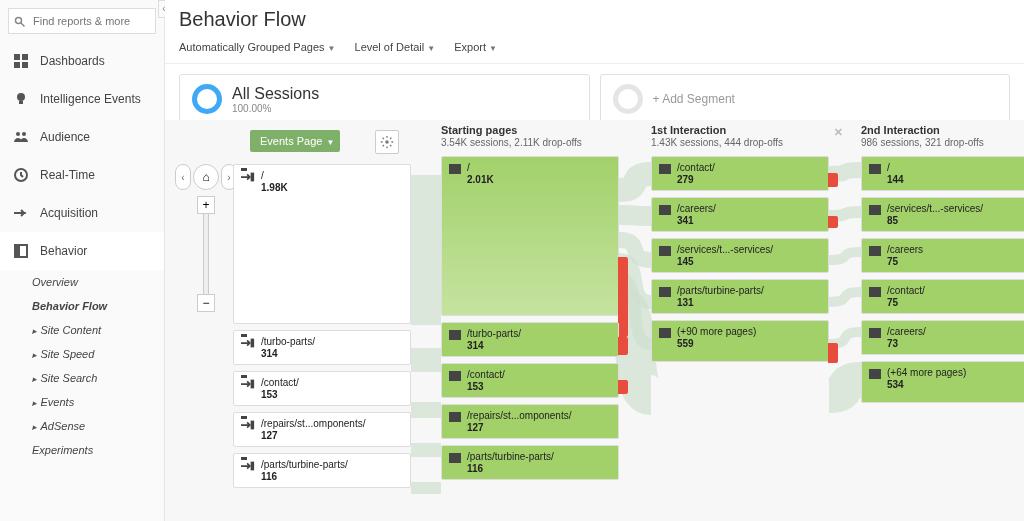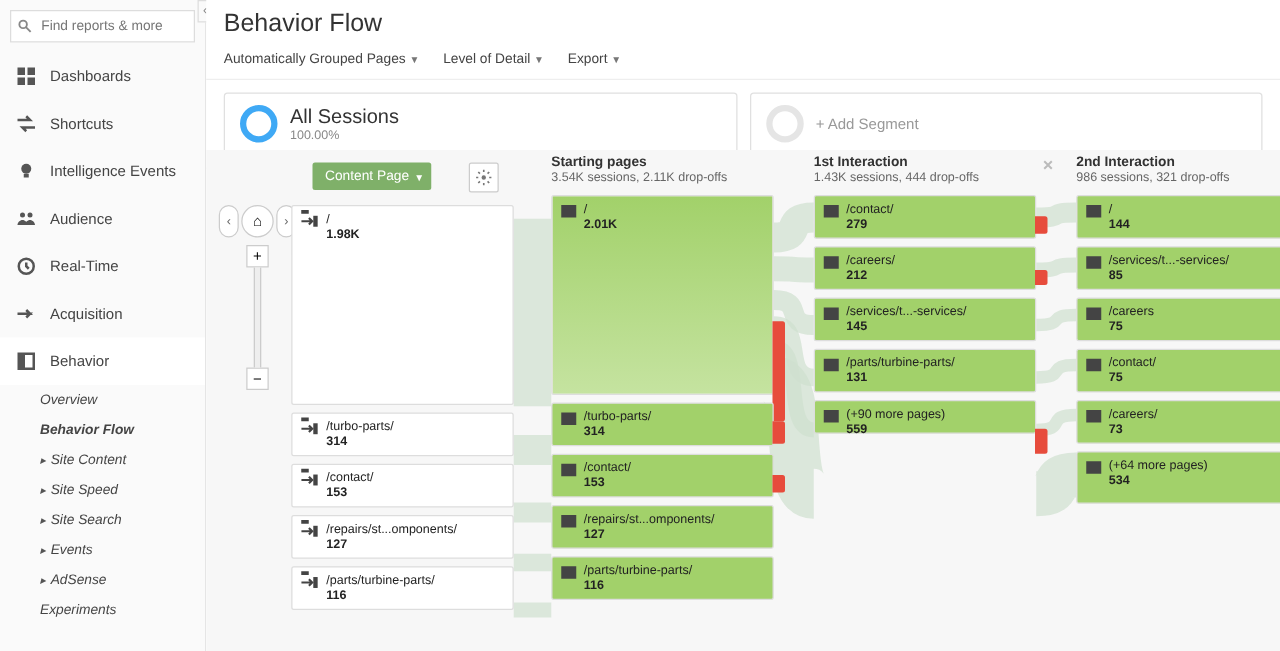--- a/index.html
+++ b/index.html
@@ -104,28 +104,20 @@
     <div class="nav-item">
       <span class="icon">
           <svg viewBox="0 0 16 16">
             <rect x="1" y="1" width="6" height="6"></rect>
             <rect x="9" y="1" width="6" height="6"></rect>
             <rect x="1" y="9" width="6" height="6"></rect>
             <rect x="9" y="9" width="6" height="6"></rect>
           </svg>
         </span>
       <span>Dashboards</span>
-    </div>
-    <div class="nav-item">
-      <span class="icon">
-          <svg viewBox="0 0 16 16">
-            <path d="M1 5h10l-3-3M15 11H5l3 3" stroke="#555" stroke-width="2" fill="none"></path>
-          </svg>
-        </span>
-      <span>Shortcuts</span>
     </div>
     <div class="nav-item">
       <span class="icon">
           <svg viewBox="0 0 16 16">
             <circle cx="8" cy="6" r="4"></circle>
             <rect x="6" y="10" width="4" height="3"></rect>
           </svg>
         </span>
       <span>Intelligence Events</span>
     </div>
@@ -219,21 +211,21 @@
 
       <path d="M664 54 C 690 54, 670 50, 696 50" stroke="#cfe0cf" stroke-width="16" fill="none" opacity="0.7"></path>
       <path d="M664 96 C 690 96, 670 92, 696 92" stroke="#cfe0cf" stroke-width="12" fill="none" opacity="0.7"></path>
       <path d="M664 140 C 690 140, 670 132, 696 132" stroke="#cfe0cf" stroke-width="10" fill="none" opacity="0.7"></path>
       <path d="M664 182 C 690 182, 670 172, 696 172" stroke="#cfe0cf" stroke-width="10" fill="none" opacity="0.7"></path>
       <path d="M664 224 C 690 224, 670 212, 696 212" stroke="#cfe0cf" stroke-width="10" fill="none" opacity="0.7"></path>
       <path d="M664 275 C 690 275, 670 260, 696 260" stroke="#cfe0cf" stroke-width="36" fill="none" opacity="0.7"></path>
     </svg>
 
     <div class="dim-select">
-      <span>Content Page</span><span class="dd">▼</span>
+      <span>Events Page</span><span class="dd">▼</span>
     </div>
     <div class="dim-gear">
       <svg viewBox="0 0 16 16">
           <circle cx="8" cy="8" r="2"></circle>
           <path d="M8 1v2M8 13v2M1 8h2M13 8h2M3 3l1.5 1.5M11.5 11.5L13 13M13 3l-1.5 1.5M4.5 11.5L3 13" stroke="#777" stroke-width="1.5"></path>
         </svg>
     </div>
 
     <div class="flow-controls">
       <div class="fc-home-row">
@@ -340,37 +332,37 @@
       <div class="node node-greenflat">
           <div class="node-head">
             <span class="node-ico page"></span>
             <span><span class="node-label">/contact/</span><br><span class="node-val">279</span></span>
           </div>
           <div class="dropoff" style="top:16px;height:14px"></div>
         </div>
       <div class="node node-greenflat">
           <div class="node-head">
             <span class="node-ico page"></span>
-            <span><span class="node-label">/careers/</span><br><span class="node-val">212</span></span>
+            <span><span class="node-label">/careers/</span><br><span class="node-val">341</span></span>
           </div>
           <div class="dropoff" style="top:18px;height:12px"></div>
         </div>
       <div class="node node-greenflat">
           <div class="node-head">
             <span class="node-ico page"></span>
             <span><span class="node-label">/services/t...-services/</span><br><span class="node-val">145</span></span>
           </div>
         </div>
       <div class="node node-greenflat">
           <div class="node-head">
             <span class="node-ico page"></span>
             <span><span class="node-label">/parts/turbine-parts/</span><br><span class="node-val">131</span></span>
           </div>
         </div>
-      <div class="node node-greenflat" style="height:27px">
+      <div class="node node-greenflat" style="height:42px">
           <div class="node-head">
             <span class="node-ico page"></span>
             <span><span class="node-label">(+90 more pages)</span><br><span class="node-val">559</span></span>
           </div>
           <div class="dropoff" style="top:22px;height:20px"></div>
         </div>
     </div>
 
     <div id="col3" class="col">
       <div class="col-header"><span>2nd Interaction</span><br><span class="col-sub">986 sessions, 321 drop-offs</span></div>

